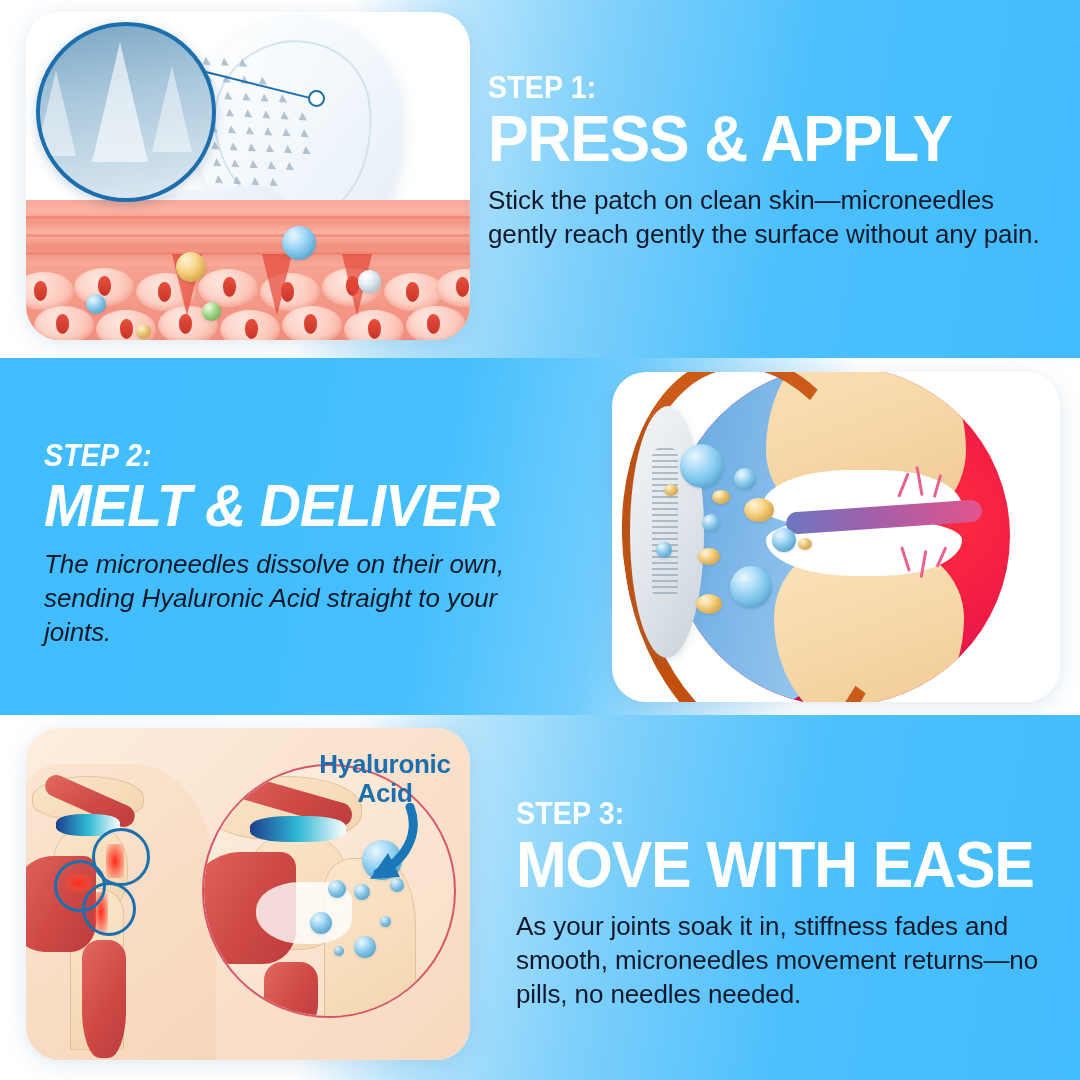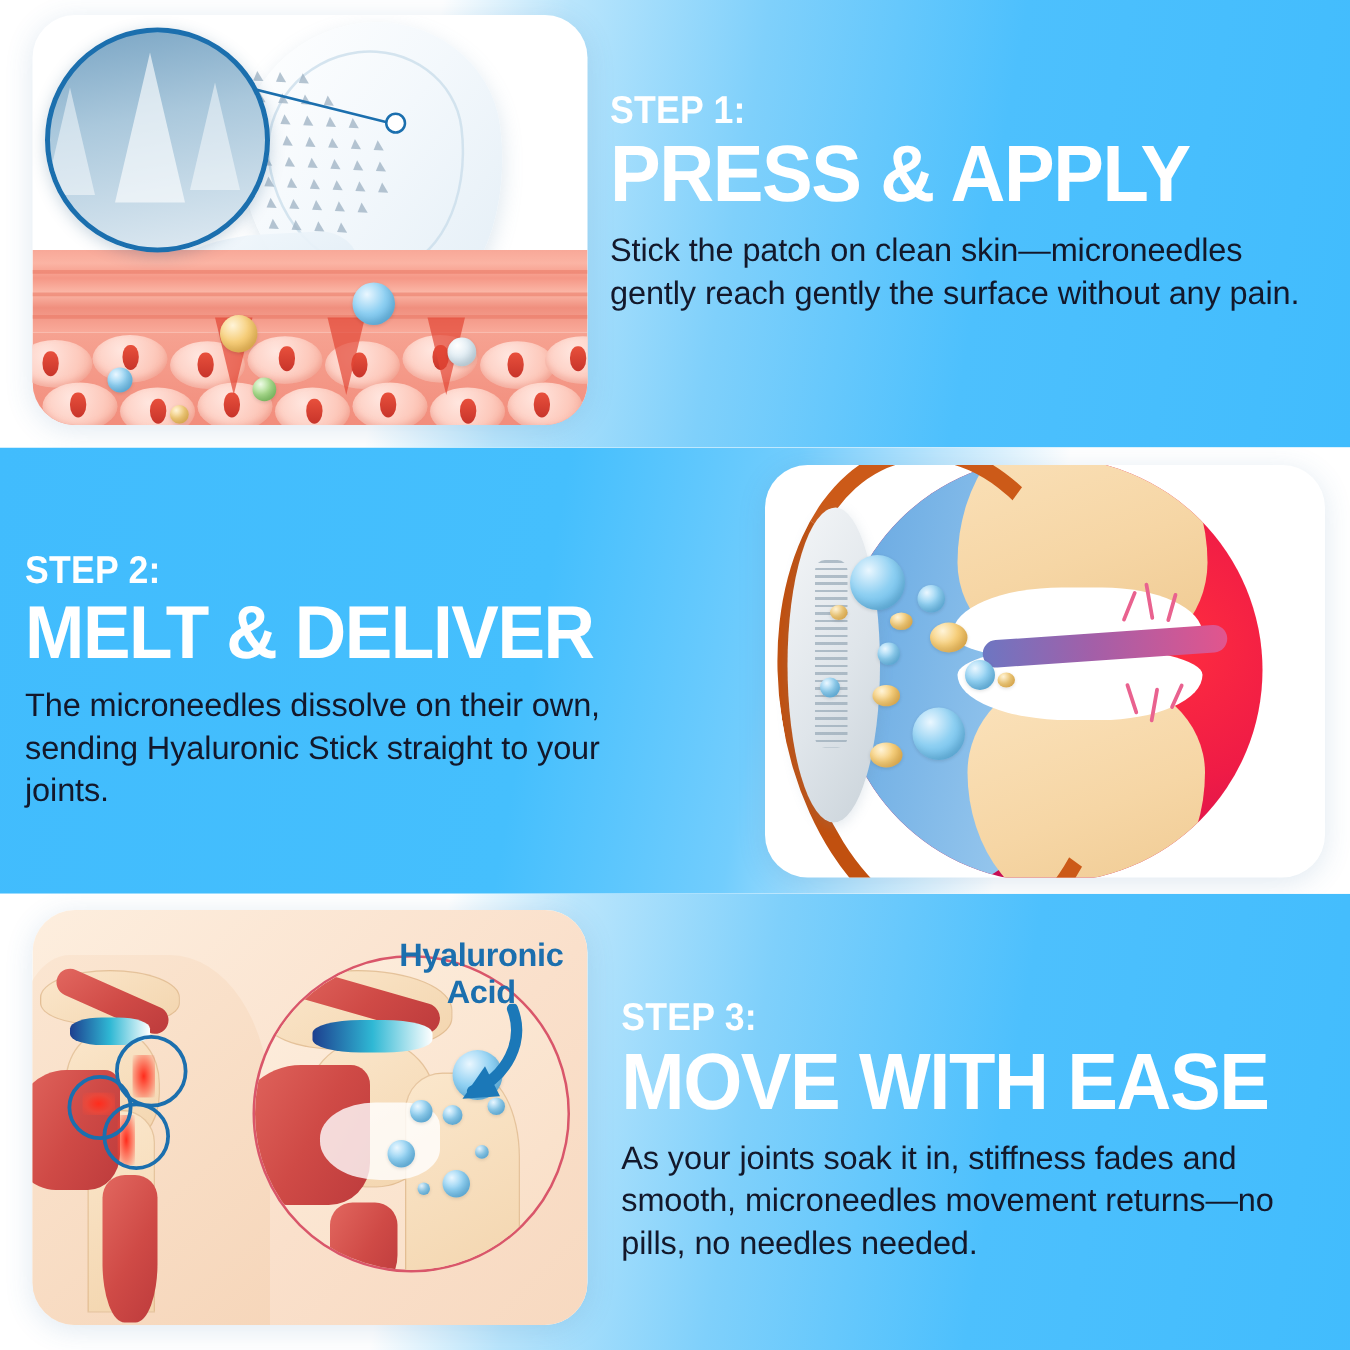--- a/index.html
+++ b/index.html
@@ -50,22 +50,22 @@
         #72cdfd 56%, #bfe7fd 66%,
         #ffffff 75%, #ffffff 100%);
   }
 
   
   .copy {
     position: absolute;
     z-index: 6;
   }
   #copy-1 { left: 488px; top: 72px;  width: 560px; }
-  #copy-2 { left: 20px;  top: 440px; width: 500px; }
-  #copy-3 { left: 497px; top: 798px; width: 560px; }
+  #copy-2 { left: 44px;  top: 440px; width: 500px; font-style: italic; }
+  #copy-3 { left: 516px; top: 798px; width: 560px; }
 
   .step-label {
     color: #ffffff;
     font-weight: 700;
     font-size: 31px;
     letter-spacing: 0.2px;
     line-height: 1;
     margin: 0 0 4px 0;
     transform: scaleX(0.92);
     transform-origin: left center;
@@ -531,21 +531,21 @@
       <p class="step-body">Stick the patch on clean skin—microneedles gently reach gently the surface without any pain.</p>
     </div>
   </section>
 
   <section class="panel" id="panel-2">
     <div class="panel-bg bg-right-white"></div>
 
     <div class="copy" id="copy-2" style="top:82px;">
       <p class="step-label">STEP 2:</p>
       <h2 class="step-title">MELT &amp; DELIVER</h2>
-      <p class="step-body">The microneedles dissolve on their own, sending Hyaluronic Stick straight to your joints.</p>
+      <p class="step-body">The microneedles dissolve on their own, sending Hyaluronic Acid straight to your joints.</p>
     </div>
 
     <div class="card" style="left:612px; top:14px; width:448px; height:330px;">
       <div class="art">
 
         <div class="joint-circle">
           <div class="synovial"></div>
           <div class="bone bone-top"></div>
           <div class="bone bone-bottom"></div>
           <div class="cartilage cart-top"></div>

